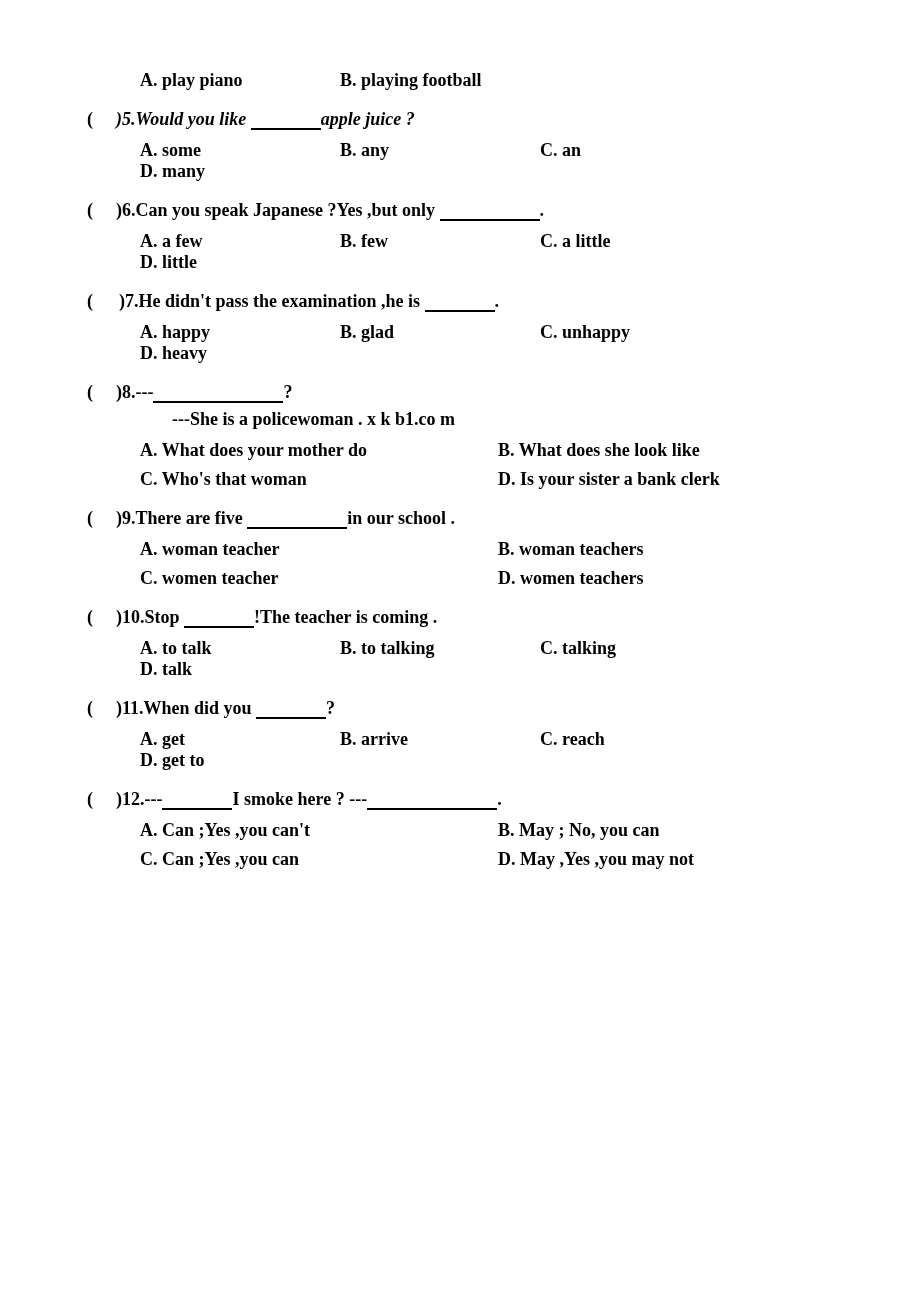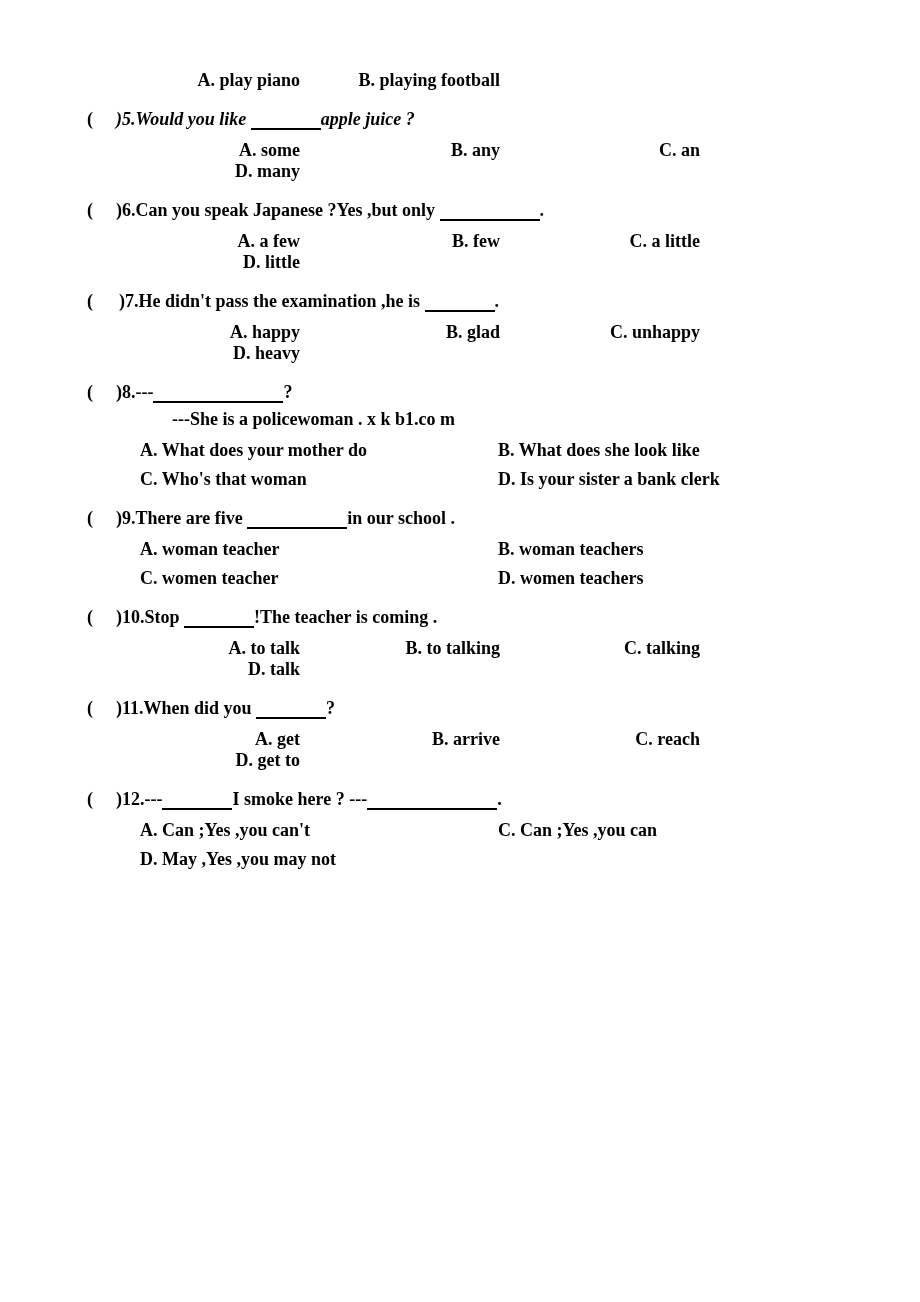--- a/index.html
+++ b/index.html
@@ -26,21 +26,20 @@
     }
     .options-line {
       display: flex;
       flex-wrap: wrap;
       gap: 0px 40px;
       font-weight: bold;
     }
     .option-item {
       display: inline-block;
       min-width: 160px;
-      text-align: right;
     }
     .question-line {
       display: flex;
       align-items: baseline;
       font-weight: bold;
     }
     .paren {
       min-width: 20px;
       text-align: center;
       font-weight: bold;
@@ -200,16 +199,17 @@
 
 <div class="question-block">
   <div class="question-line">
     <span class="paren">(</span>
     <span style="margin-left:16px; font-weight:bold;">
       )12.---<span class="blank-sm"></span>I smoke here ? ---<span class="blank-lg"></span>.
     </span>
   </div>
   <div class="two-col-options">
     <span>A. Can ;Yes ,you can't</span>
+    <span>B. May ; No, you can</span>
     <span>C. Can ;Yes ,you can</span>
     <span>D. May ,Yes ,you may not</span>
   </div>
 </div>
 
 </body></html>

